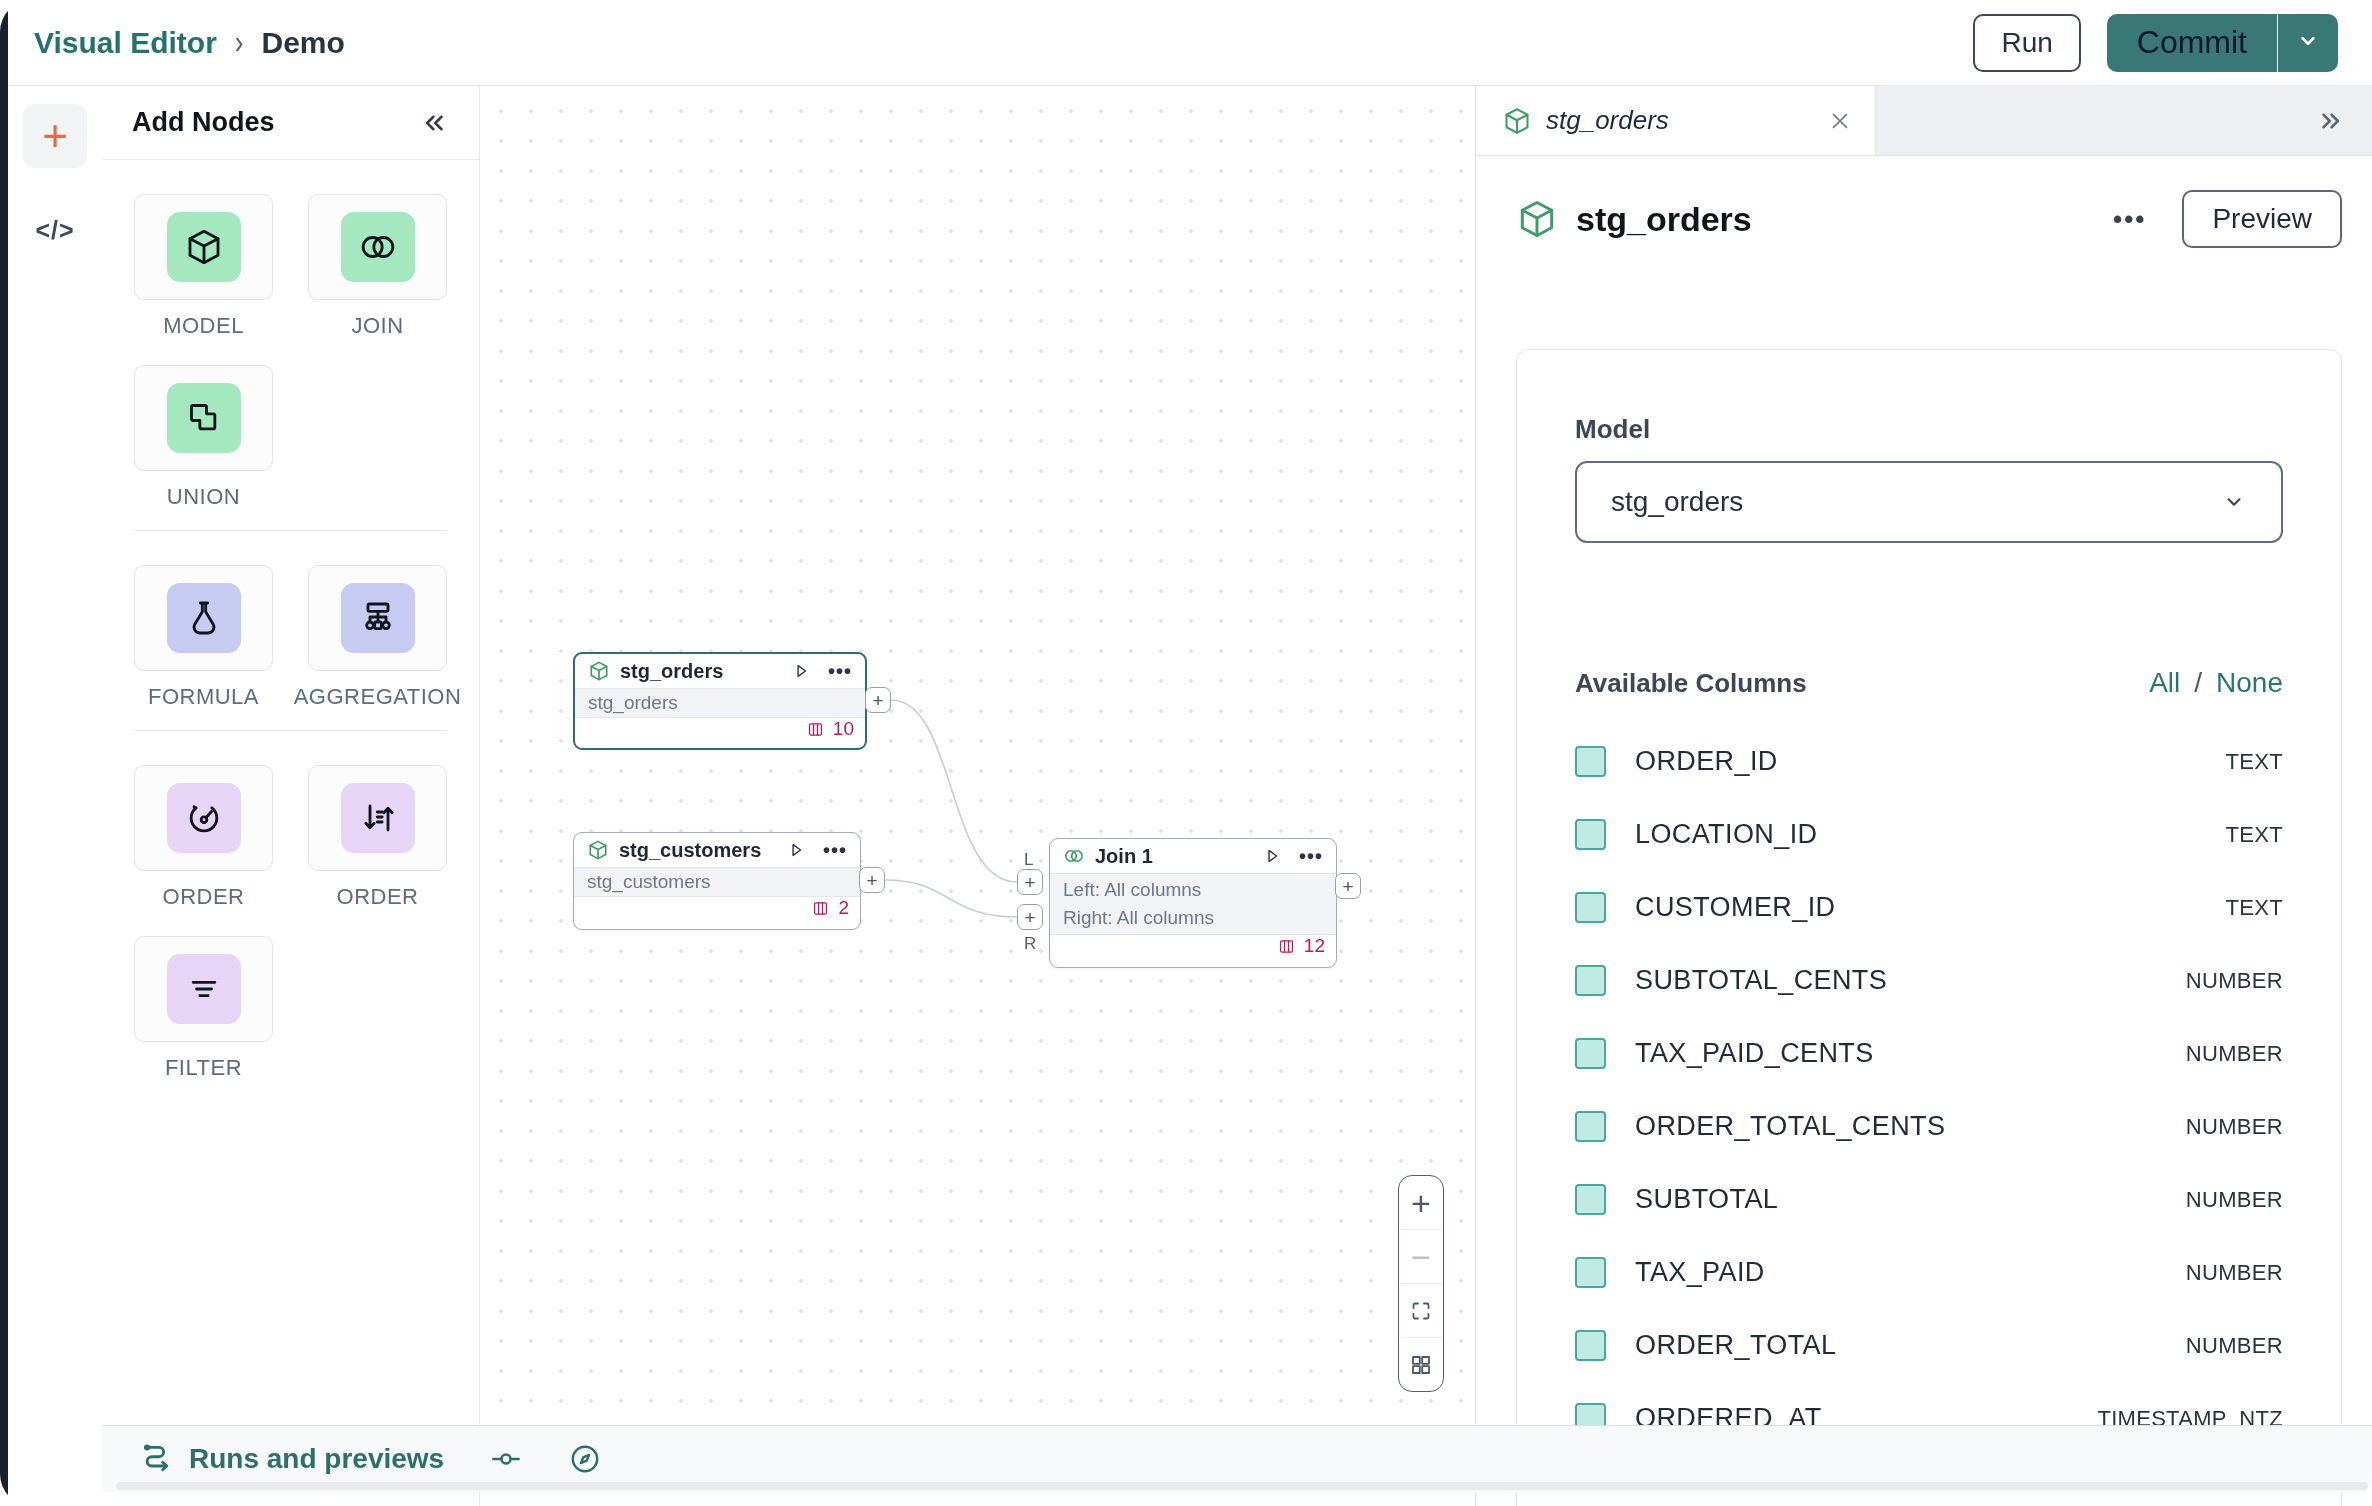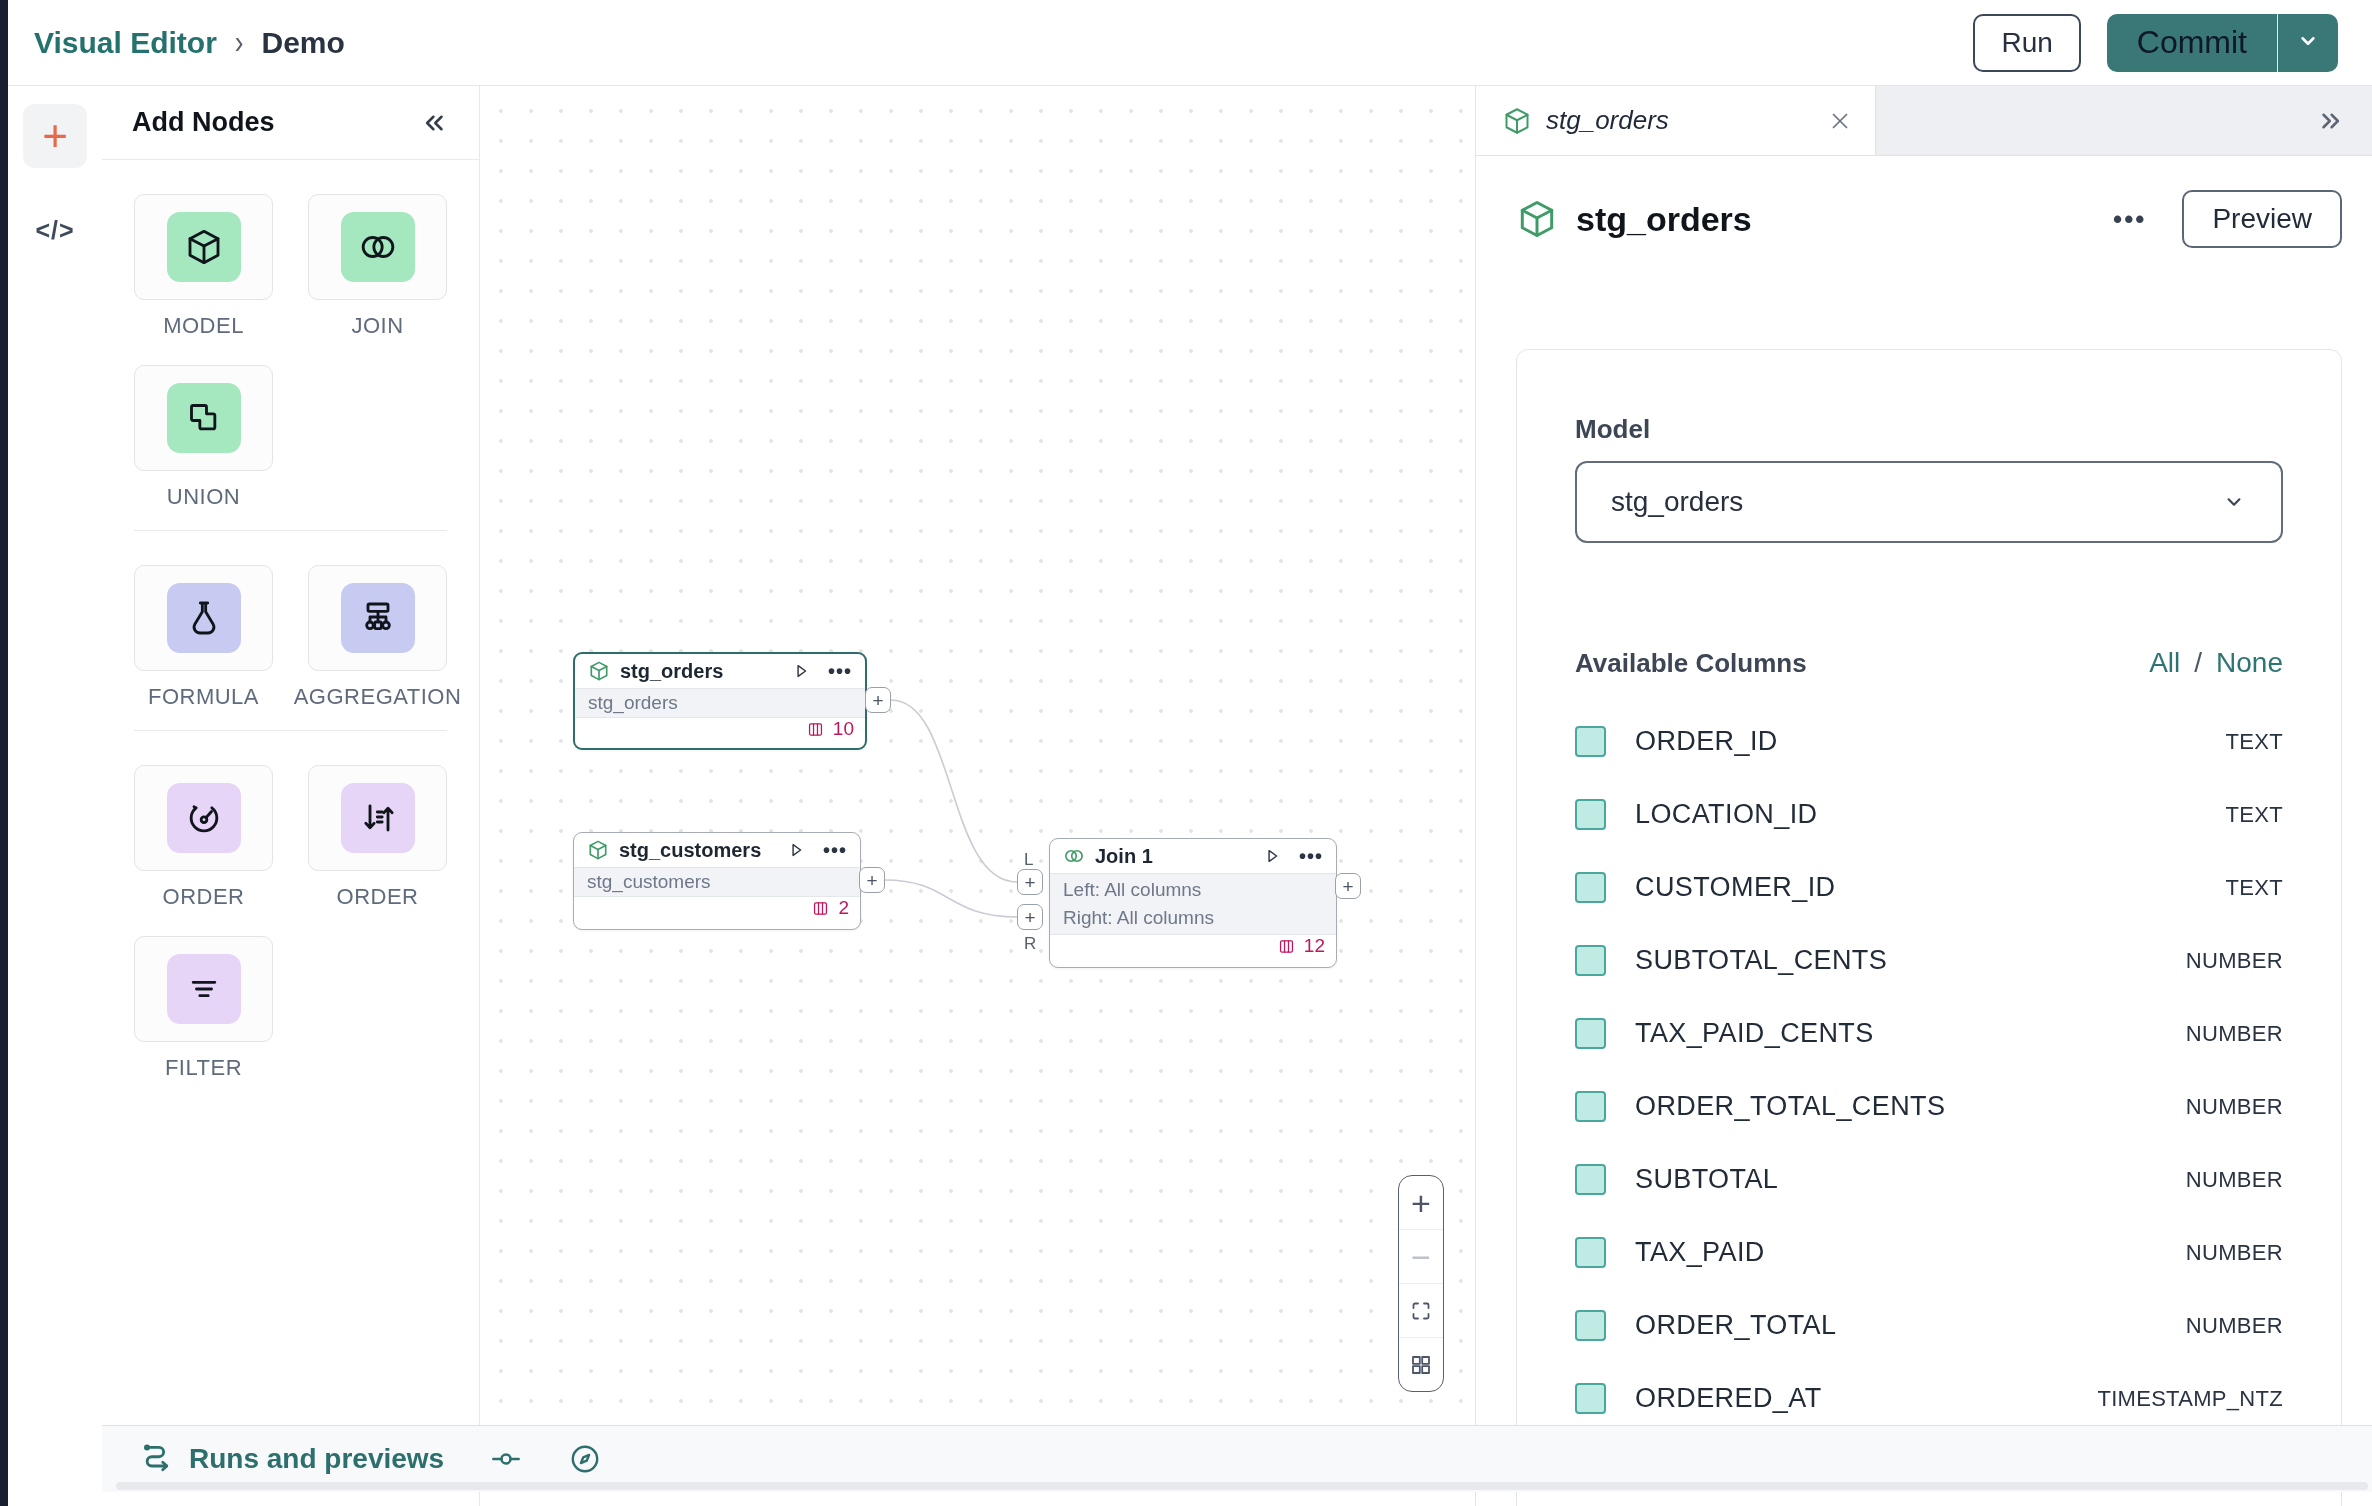--- a/index.html
+++ b/index.html
@@ -1,17 +1,17 @@
 <!DOCTYPE html>
 <html><head>
 <meta charset="utf-8">
 <style>
   html,body{margin:0;padding:0;background:#fff;font-family:"Liberation Sans","DejaVu Sans",sans-serif;
     -webkit-font-smoothing:antialiased;color:#222b38;}
-  .app{position:relative;width:2372px;height:1506px;overflow:hidden;background:#fff;}
+  .app{position:relative;width:2372px;height:1506px;overflow:hidden;background:#fff;border-radius:32px;}
   .edge-strip{position:absolute;left:0;top:0;bottom:0;width:8px;background:#18202f;}
   
   .topbar{position:absolute;left:8px;right:0;top:0;height:86px;background:#fff;border-bottom:1px solid #e5e7ea;
     display:flex;align-items:center;padding:0 34px 0 26px;box-sizing:border-box;}
   .breadcrumb{display:flex;align-items:center;gap:18px;font-size:30px;font-weight:700;}
   .bc-root{color:#24716e;cursor:pointer;}
   .bc-sep{color:#59606c;font-size:26px;font-weight:400;transform:scaleY(1.25);}
   .bc-current{color:#2a3342;}
   .topbar-actions{margin-left:auto;display:flex;align-items:center;gap:26px;}
   .btn-run{height:58px;padding:0 26px;border:2px solid #3c4758;border-radius:10px;background:#fff;
@@ -76,21 +76,21 @@
   .phead-right{margin-left:auto;display:flex;align-items:center;gap:36px;}
   .phead-dots{font-size:26px;letter-spacing:2px;color:#374151;cursor:pointer;font-weight:700;}
   .btn-preview{padding:11px 28px;border:2px solid #5b6676;border-radius:10px;background:#fff;font-size:28px;color:#222b38;cursor:pointer;}
   .card{position:absolute;left:40px;right:30px;top:193px;bottom:-30px;border:1.5px solid #e3e5e8;border-radius:12px;
     padding:64px 58px 0 58px;box-sizing:border-box;background:#fff;}
   .field-label{font-size:26px;font-weight:700;color:#3c4654;}
   .select{margin-top:16px;height:82px;border:2px solid #616c7d;border-radius:12px;display:flex;align-items:center;
     padding:0 34px;font-size:28px;color:#27303d;cursor:pointer;box-sizing:border-box;}
   .select-caret{margin-left:auto;color:#3c4654;display:flex;}
   .cols-head{margin-top:104px;display:flex;align-items:baseline;text-align:right;}
-  .cols-links{margin-left:auto;font-size:28px;display:flex;gap:14px;align-items:baseline;}
+  .cols-links{margin-left:auto;font-size:28px;display:flex;gap:14px;align-items:baseline;margin-top:20px;}
   .link-teal{color:#2e7472;cursor:pointer;}
   .cols-sep{color:#4c5666;}
   .col-row{height:73px;display:flex;align-items:center;gap:29px;}
   .col-list{margin-top:26px;}
   .cb{width:31px;height:31px;border:2px solid #4aa79d;border-radius:4px;background:#c0eae4;box-sizing:border-box;cursor:pointer;flex:0 0 auto;}
   .col-name{font-size:27px;color:#222b38;letter-spacing:.4px;}
   .col-type{margin-left:auto;font-size:22px;color:#2a3342;letter-spacing:.3px;}
   
   .bottombar{position:absolute;left:102px;right:0;top:1425px;height:67px;background:#f8f9fa;border-top:1px solid #dde0e4;
     display:flex;align-items:center;padding-left:36px;box-sizing:border-box;z-index:6;color:#2c6f6d;}

